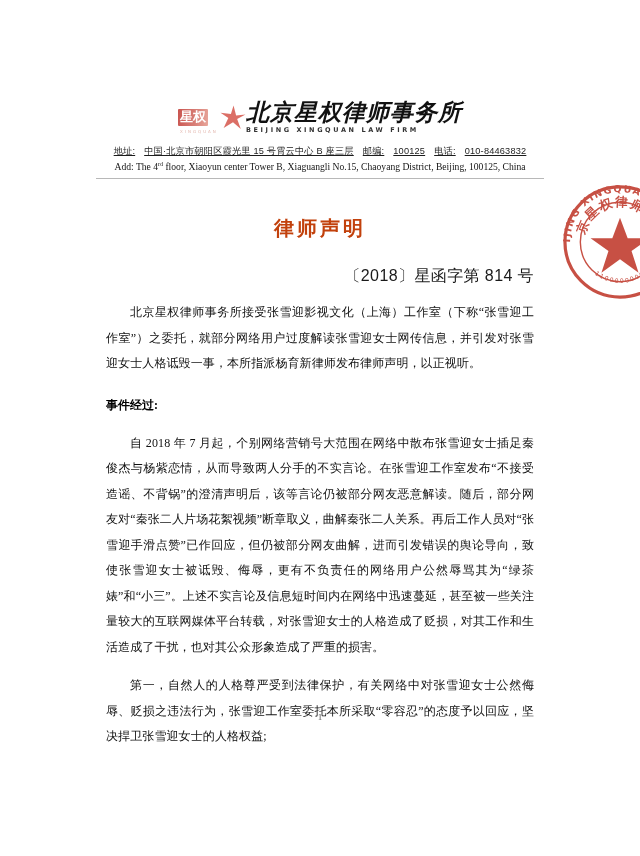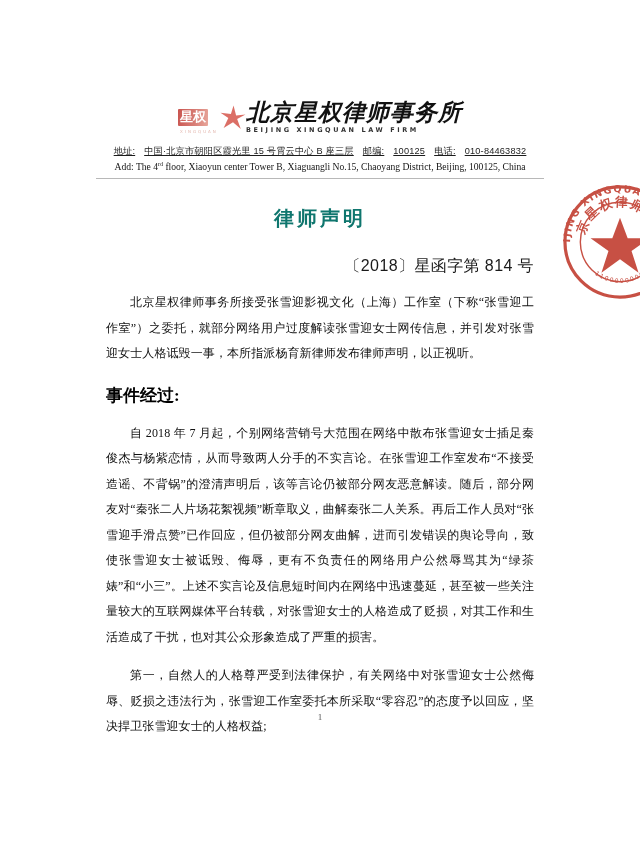--- a/index.html
+++ b/index.html
@@ -125,22 +125,22 @@
     margin: 0 auto;
     width: 428px;
     padding-top: 18px;
   }
   .doc-title {
     text-align: center;
     font-family: "Liberation Serif", "DejaVu Serif", serif;
     font-size: 20px;
     font-weight: bold;
     letter-spacing: 3px;
-    color: #0f766e;
-    margin-top: 8px;
+    color: #c2410c;
+    margin-top: 18px;
   }
   .doc-number {
     text-align: right;
     margin-top: 24px;
     font-family: "Liberation Sans", sans-serif;
     font-size: 16px;
     color: #1a1a1a;
     letter-spacing: 0.4px;
   }
 
@@ -152,21 +152,21 @@
     font-size: 12px;
     line-height: 25.5px;
     text-align: justify;
     color: #111111;
     letter-spacing: 0.1px;
   }
   p.section-head {
     margin: 0;
     margin-top: 16px;
     font-family: "Liberation Serif", "DejaVu Serif", serif;
-    font-size: 17px;
+    font-size: 12px;
     font-weight: bold;
     line-height: 25px;
     color: #000000;
     text-indent: 0;
   }
 
   
   .seal {
     position: absolute;
     left: 556px;

